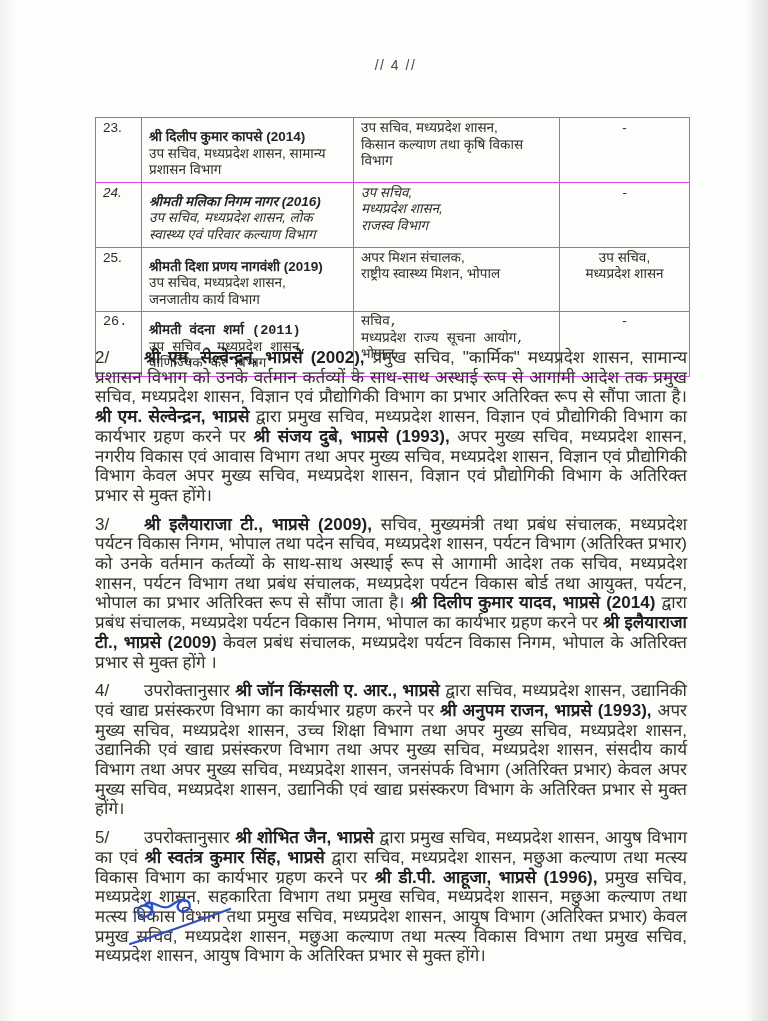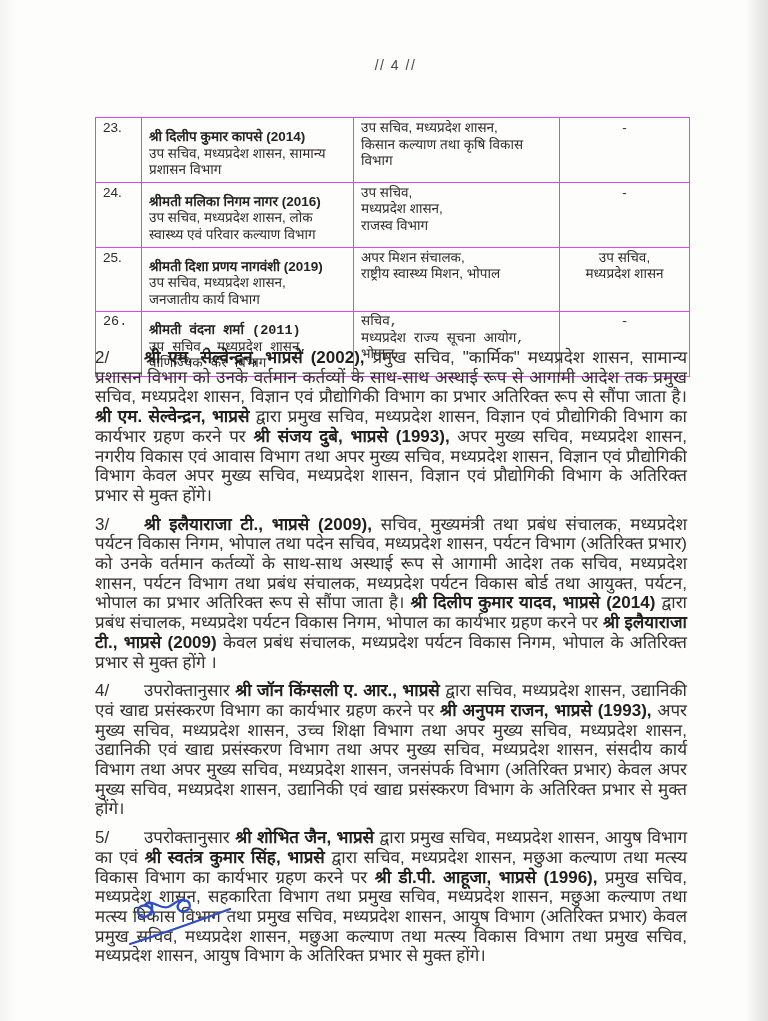--- a/index.html
+++ b/index.html
@@ -24,21 +24,21 @@
     position:absolute;top:117px;left:95px;width:594px;
     border-collapse:collapse;table-layout:fixed;
     font-size:13.5px;line-height:16.5px;color:#2f2c29;
   }
   table.roster td{
     border:1px solid #d946ef;vertical-align:top;padding:2px 7px 3px;
     overflow:hidden;
   }
   col.c1{width:46px;}  col.c2{width:212px;}
   col.c3{width:206px;} col.c4{width:130px;}
-  tr.r1{height:54px;} tr.r2{height:65px;} tr.r3{height:53px;} tr.r4{height:50px;font-family:Liberation Mono, monospace;}
+  tr.r1{height:54px;} tr.r2{height:65px;font-style:italic;} tr.r3{height:53px;} tr.r4{height:50px;font-family:Liberation Mono, monospace;}
   td.c-sno{padding-left:9px;}
   .nm{font-weight:bold;color:#262422;margin-top:9px;}
   td.c-remark{text-align:center;}
   .paras{position:absolute;left:95px;top:348px;width:592px;}
   .para{
     text-align:justify;font-size:17px;line-height:19.7px;
     margin:0 0 9px 0;color:#34302c;
   }
   .pnum{display:inline-block;width:49px;}
   .bold{font-weight:bold;color:#232120;}

